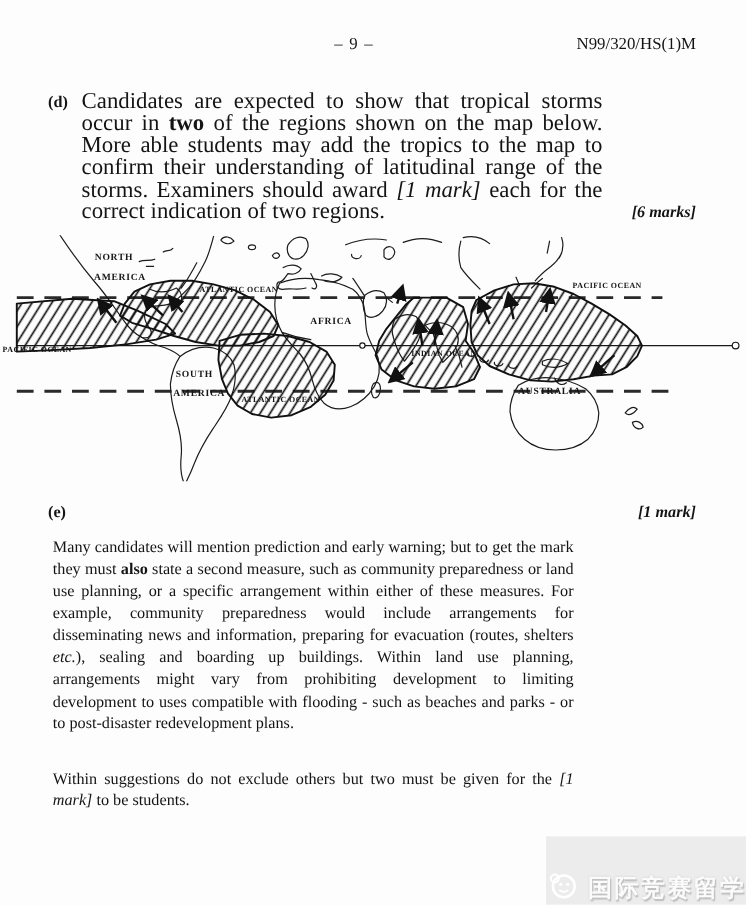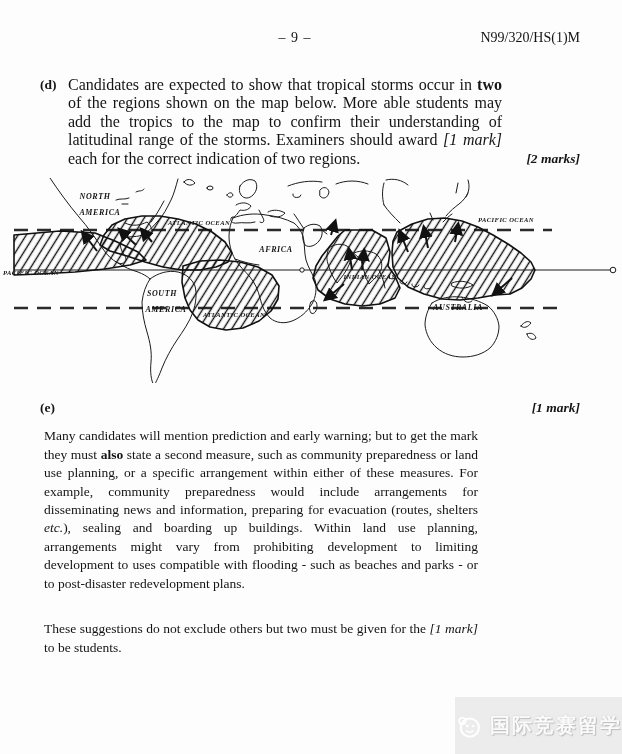--- a/index.html
+++ b/index.html
@@ -6,55 +6,55 @@
   body{
     width:622px;height:754px;position:relative;overflow:hidden;
     background:#fdfdfd;color:#141414;
     font-family:"Liberation Serif", serif;
   }
   .header{position:relative;margin-top:30px;height:20px;}
   .page-num{width:590px;text-align:center;font-size:14px;letter-spacing:1px;}
   .doc-code{position:absolute;top:0;right:42px;font-size:14px;}
   .item{display:flex;margin-top:26px;padding-left:40px;padding-right:42px;}
   .item-label{width:28px;font-weight:bold;font-size:13.5px;line-height:18.4px;flex:none;}
-  .item-body{width:434px;font-size:16px;line-height:18.4px;text-align:justify;flex:none;}
+  .item-body{width:434px;font-size:19px;line-height:18.4px;text-align:justify;flex:none;}
   .item-marks{flex:1;display:flex;align-items:flex-end;justify-content:flex-end;
     font-weight:bold;font-style:italic;font-size:13.5px;line-height:18.4px;}
   .bold{font-weight:bold;}
   .ital{font-style:italic;}
   .bold-ital{font-weight:bold;font-style:italic;}
   .e-body{font-weight:bold;}
   .para{margin-left:44px;width:434px;font-size:13.5px;line-height:18.4px;text-align:justify;}
   .para-first{margin-top:10px;}
   .para-note{margin-top:27px;}
-  .map-wrap{margin-top:10px;font-style:italic;}
+  .map-wrap{margin-top:10px;}
   .map-label{font-family:"Liberation Serif",serif;font-weight:bold;fill:#161616;}
   .lbl-lg{font-size:8px;letter-spacing:0.6px;}
   .lbl-sm{font-size:6.6px;letter-spacing:0.4px;}
   .watermark{
     position:absolute;right:0;bottom:0;width:167px;height:57px;
-    background:#ececec;display:flex;align-items:center;justify-content:center;gap:7px;
+    background:#ececec;display:flex;align-items:flex-end;justify-content:center;gap:7px;
   }
   .wm-text{
     font-family:"Liberation Sans",sans-serif;font-weight:bold;font-size:20px;letter-spacing:2px;
     color:#fbfbfb;text-shadow:1px 1px 1px #bdbdbd,0 0 2px #cfcfcf;white-space:nowrap;
   }
 </style>
 </head>
 <body>
 
 <div class="header">
   <div class="page-num">– 9 –</div>
   <div class="doc-code">N99/320/HS(1)M</div>
 </div>
 
 <div class="item">
   <div class="item-label">(d)</div>
   <div class="item-body"><span>Candidates are expected to show that tropical storms occur in </span><span class="bold">two</span><span> of the regions shown on the map below.  More able students may add the tropics to the map to confirm their understanding of latitudinal range of the storms.  Examiners should award </span><span class="ital">[1 mark]</span><span> each for the correct indication of two regions.</span></div>
-  <div class="item-marks">[2 marks]</div>
+  <div class="item-marks">[6 marks]</div>
 </div>
 
 <div class="map-wrap">
   <svg width="622" height="205" viewBox="0 0 622 205">
     <defs>
       <pattern id="hatch" patternUnits="userSpaceOnUse" width="7" height="7" patternTransform="rotate(32)">
         <line x1="3.5" y1="0" x2="3.5" y2="7" stroke="#111" stroke-width="1.4"></line>
       </pattern>
       <marker id="ah" markerWidth="7" markerHeight="7" refX="5" refY="3.5" orient="auto">
         <path d="M0,0 L7,3.5 L0,7 Z" fill="#111"></path>
@@ -129,21 +129,21 @@
   </svg>
 </div>
 
 <div class="item" style="margin-top:12px;">
   <div class="item-label">(e)</div>
   <div class="item-marks">[1 mark]</div>
 </div>
 
 <div class="para para-first"><span>Many candidates will mention prediction and early warning; but to get the mark they must </span><span class="bold">also</span><span> state a second measure, such as community preparedness or land use planning, or a specific arrangement within either of these measures.  For example, community preparedness would include arrangements for disseminating news and information, preparing for evacuation (routes, shelters </span><span class="ital">etc.</span><span>), sealing and boarding up buildings.  Within land use planning, arrangements might vary from prohibiting development to limiting development to uses compatible with flooding - such as beaches and parks - or to post-disaster redevelopment plans.</span></div>
 
-<div class="para para-note"><span>These suggestions do not exclude others but two must be given for the </span><span class="ital">[1 mark]</span><span> to be students.</span></div>
+<div class="para para-note"><span>Within suggestions do not exclude others but two must be given for the </span><span class="ital">[1 mark]</span><span> to be students.</span></div>
 
 <div class="watermark">
   <svg width="34" height="34" viewBox="0 0 34 34">
     <circle cx="18" cy="19" r="11" fill="none" stroke="#ffffff" stroke-width="2.5"></circle>
     <circle cx="9" cy="11" r="4" fill="none" stroke="#ffffff" stroke-width="2"></circle>
     <circle cx="15" cy="17" r="1.6" fill="#ffffff"></circle>
     <circle cx="22" cy="17" r="1.6" fill="#ffffff"></circle>
     <path d="M14,23 Q18,26 22,23" fill="none" stroke="#ffffff" stroke-width="1.8" stroke-linecap="round"></path>
   </svg>
   <span class="wm-text">国际竞赛留学</span>

